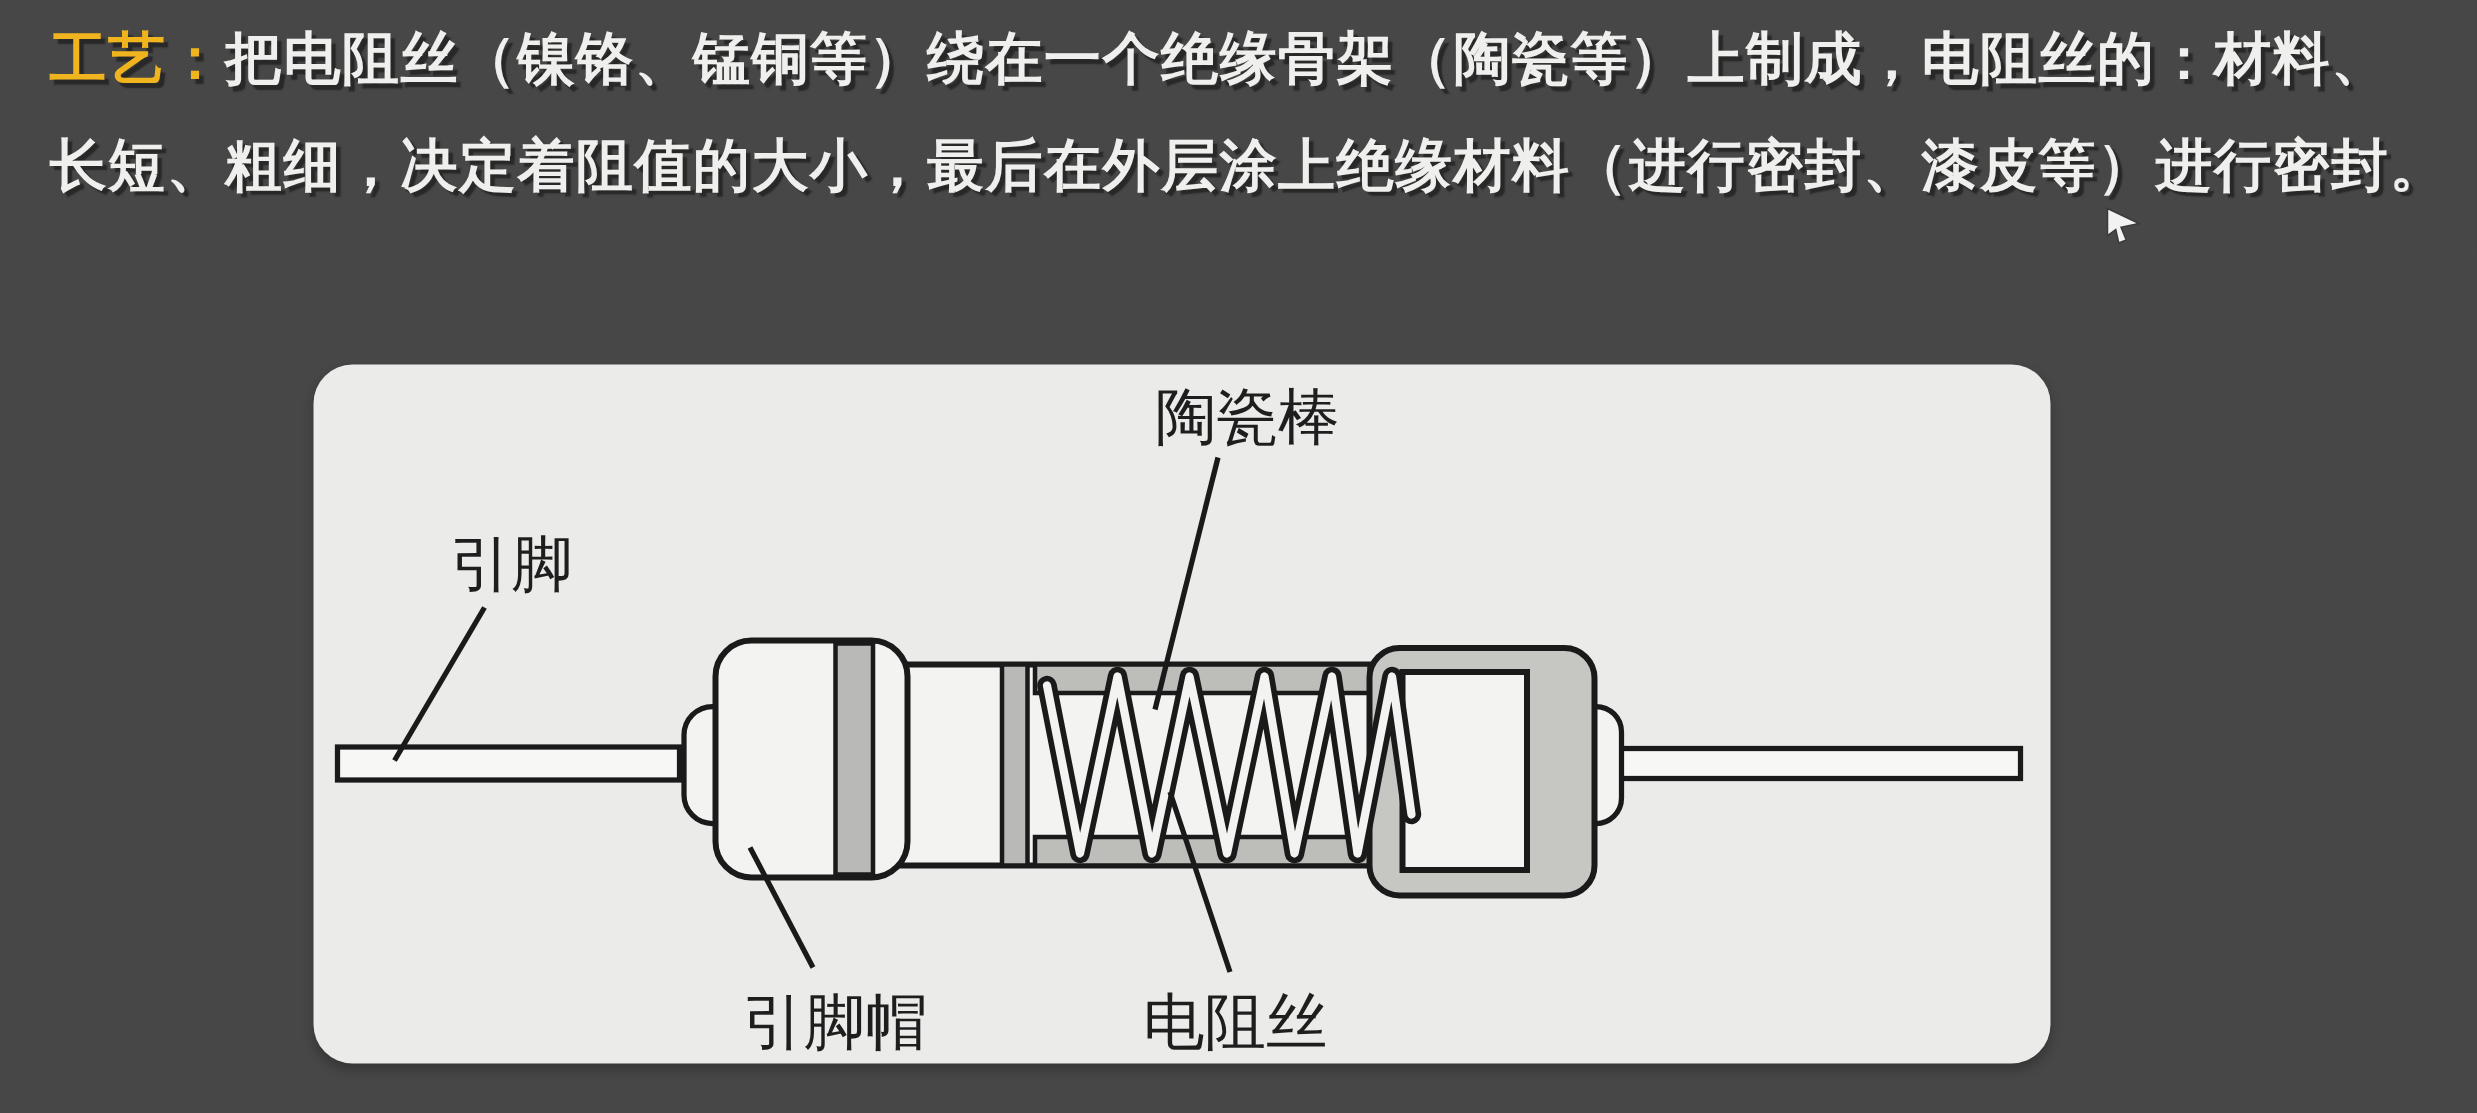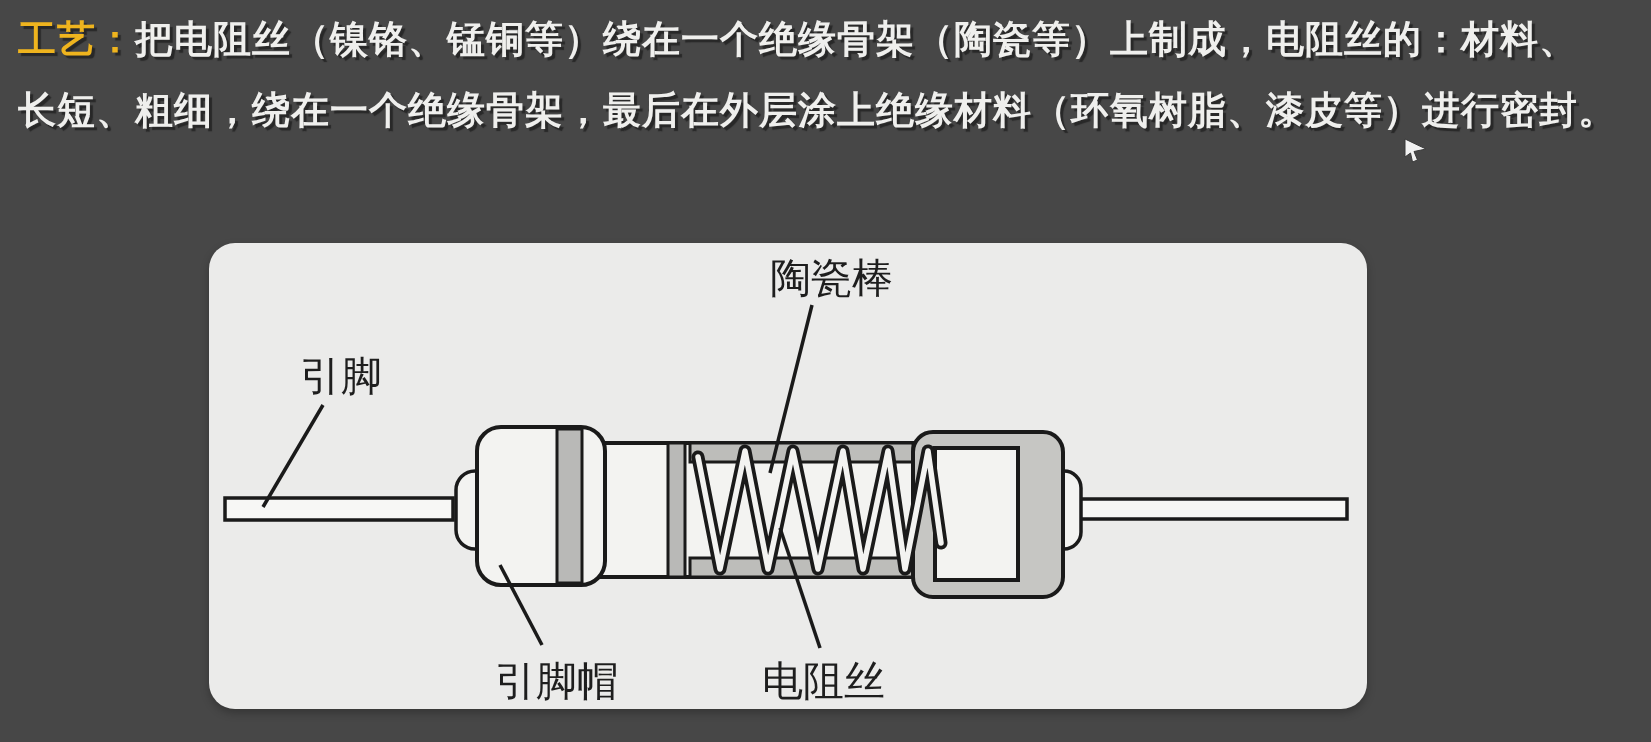--- a/index.html
+++ b/index.html
@@ -2,21 +2,21 @@
 <html><head>
 <meta charset="utf-8">
 <style>
   html,body{margin:0;padding:0;}
   body{
     width:1651px;height:742px;position:relative;overflow:hidden;
     background:#474747;
     font-family:"DejaVu Sans","Liberation Sans",sans-serif;
   }
   .intro{
-    position:absolute;left:18px;top:4px;width:1600px;
+    position:absolute;left:33px;top:4px;width:1600px;
     font-size:38px;line-height:71px;letter-spacing:1px;
     color:#EFEFED;font-weight:600;
     text-shadow:3px 3px 1px rgba(15,15,15,0.55);
   }
   .intro .kw{
     color:#EFB41E;font-weight:bold;
     text-shadow:3px 3px 1px rgba(15,15,15,0.55);
   }
   .panel{
     position:absolute;left:209px;top:243px;width:1158px;height:466px;
@@ -28,21 +28,21 @@
     font-size:41px;fill:#1E1E1E;font-weight:500;
     font-family:"DejaVu Sans","Liberation Sans",sans-serif;
   }
   .cursor{position:absolute;left:1404px;top:136px;width:26px;height:30px;}
 </style>
 </head>
 <body>
 
 <div class="intro">
   <div><span class="kw">工艺：</span><span>把电阻丝（镍铬、锰铜等）绕在一个绝缘骨架（陶瓷等）上制成，电阻丝的：材料、</span></div>
-  <div>长短、粗细，绕在一个绝缘骨架，最后在外层涂上绝缘材料（环氧树脂、漆皮等）进行密封。</div>
+  <div>长短、粗细，决定着阻值的大小，最后在外层涂上绝缘材料（进行密封、漆皮等）进行密封。</div>
 </div>
 
 <div class="panel">
   <svg width="1158" height="466" viewBox="0 0 1158 466">
 
     <rect x="16" y="255" width="228" height="22" fill="#F7F7F5" stroke="#1A1A1A" stroke-width="3.5"></rect>
     <rect x="869" y="256" width="269" height="20" fill="#F7F7F5" stroke="#1A1A1A" stroke-width="3.5"></rect>
 
     <rect x="247" y="228" width="40" height="78" rx="19" fill="#F3F3F1" stroke="#1A1A1A" stroke-width="3.5"></rect>
     <rect x="836" y="228" width="36" height="78" rx="17" fill="#F3F3F1" stroke="#1A1A1A" stroke-width="3.5"></rect>

